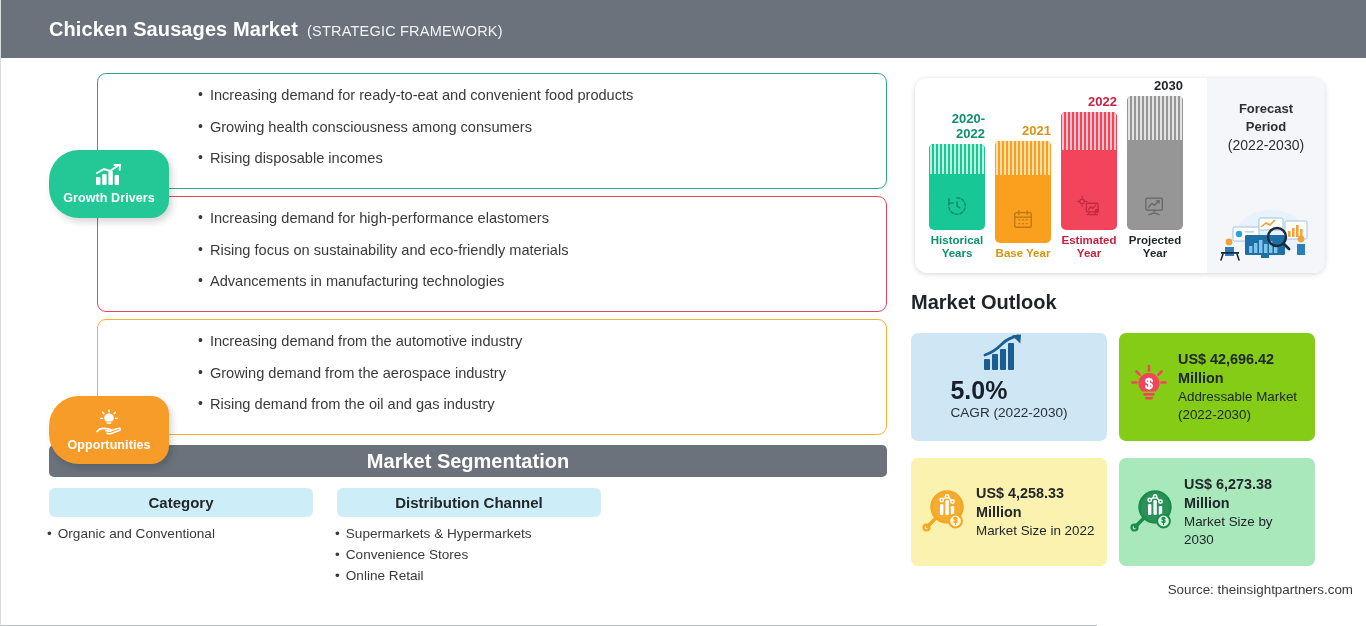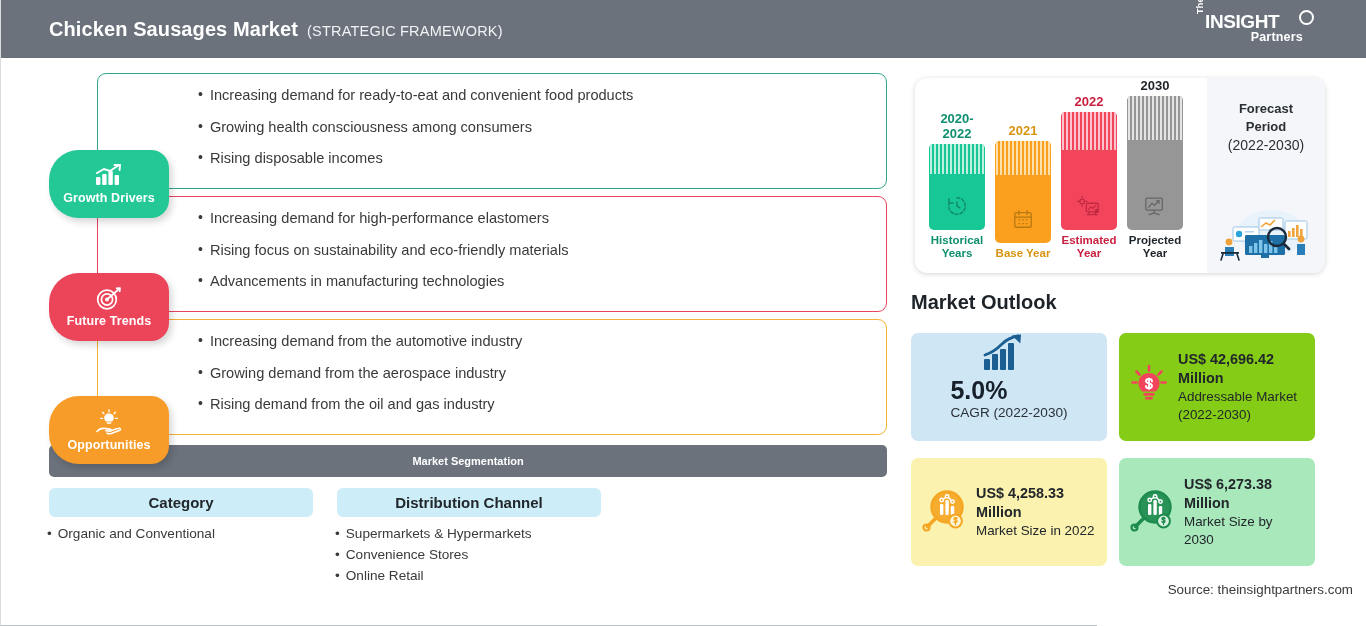--- a/index.html
+++ b/index.html
@@ -47,21 +47,21 @@
   .badge svg { display:block; }
 
   .bullets { position:absolute; left:100px; top:12px; right:14px; }
   .bullet { font-size:14.6px; color:#3a3a3c; line-height:1.25; margin-bottom:13.5px;
             display:flex; align-items:flex-start; }
   .bullet .dot { margin-right:7px; font-size:14px; line-height:1.2; color:#3a3a3c; }
 
   
   .seg-bar { position:absolute; left:48px; top:387px; width:838px; height:32px;
              background:#6b727c; border-radius:5px; display:flex; align-items:center;
-             justify-content:center; color:#fff; font-size:11px; font-weight:bold; }
+             justify-content:center; color:#fff; font-size:20px; font-weight:bold; }
   .seg-head { position:absolute; height:29px; background:#cdeef8; border-radius:6px;
               display:flex; align-items:center; justify-content:center;
               color:#22272b; font-size:15px; font-weight:bold; }
   .seg-head.cat { left:48px; top:430px; width:264px; }
   .seg-head.dist{ left:336px; top:430px; width:264px;text-align:right; }
   .seg-list { position:absolute; font-size:13.6px; color:#3a3a3c; line-height:1.54; }
   .seg-list.cat { left:46px; top:466px; width:280px; }
   .seg-list.dist{ left:334px; top:466px; width:280px; }
   .seg-list div { display:flex; align-items:flex-start; }
   .seg-list .dot { margin-right:6px; }
@@ -69,21 +69,21 @@
   
   .right { position:absolute; left:900px; top:58px; width:466px; height:568px; }
 
   .timeline {
     position:absolute; left:14px; top:20px; width:410px; height:195px;
     background:#fff; border-radius:12px;
     box-shadow:0 1px 5px rgba(0,0,0,.17); display:flex;
   }
   .bars { position:relative; width:290px; height:100%; }
   .barcol { position:absolute; bottom:13px; width:56px; text-align:center; }
-  .barcol .yr { font-size:13px; font-weight:bold; margin-bottom:3px; }
+  .barcol .yr { font-size:13px; font-weight:bold; margin-bottom:3px;text-align:right; }
   .bar { width:56px; border-radius:5px; position:relative; overflow:hidden;
          display:flex; align-items:flex-end; justify-content:center; }
   .bar .stripes { position:absolute; left:0; top:0; width:100%; }
   .bar .ic { position:relative; margin-bottom:9px; opacity:.55; }
   .barcol .cap { font-size:11.5px; font-weight:bold; line-height:1.15; margin-top:4px; }
 
   .forecast { position:absolute; right:0; top:0; width:118px; height:100%;
               background:#f4f6f9; border-radius:0 12px 12px 0; text-align:center; }
   .forecast .ft { margin-top:22px; font-size:13px; color:#2b3036; line-height:1.35; font-weight:bold; }
   .forecast .fy { font-size:14px; color:#2b3036; margin-top:2px; }
@@ -106,26 +106,20 @@
 </style>
 </head>
 <body>
 
 <div class="page">
 
   <div class="header">
     <div class="header-title">
       <span>Chicken Sausages Market</span><span class="header-sub">(STRATEGIC FRAMEWORK)</span>
     </div>
-    <div class="logo">
-      <span class="the">The</span>
-      <span class="insight">INSIGHT</span>
-      <span class="ring"></span>
-      <span class="partners">Partners</span>
-    </div>
   </div>
 
   <div class="left">
 
     <div class="block growth">
       <div class="bullets">
         <div class="bullet">
             <span class="dot">•</span>
             <span>Increasing demand for ready-to-eat and convenient food products</span>
           </div>
@@ -181,32 +175,20 @@
           <rect x="8.2" y="10" width="4.4" height="11" rx="1" fill="#fff"></rect>
           <rect x="14.4" y="7" width="4.4" height="14" rx="1" fill="#fff"></rect>
           <rect x="20.6" y="11" width="4.4" height="10" rx="1" fill="#fff"></rect>
           <path d="M3 9 L10 5 L16 7 L25 1" stroke="#fff" stroke-width="1.9" fill="none" stroke-linecap="round"></path>
           <path d="M20.5 1 L26 0.6 L25.6 6" stroke="#fff" stroke-width="1.9" fill="none" stroke-linecap="round" stroke-linejoin="round"></path>
         </svg>
       </span>
       <span class="badge-label">Growth Drivers</span>
     </div>
 
-    <div class="badge trends">
-      <span>
-        <svg width="28" height="24" viewBox="0 0 28 24" fill="none">
-          <circle cx="12" cy="12.5" r="9.3" stroke="#fff" stroke-width="1.7"></circle>
-          <circle cx="12" cy="12.5" r="5.6" stroke="#fff" stroke-width="1.7"></circle>
-          <circle cx="12" cy="12.5" r="2" fill="#fff"></circle>
-          <path d="M12 12.5 L24 2" stroke="#fff" stroke-width="1.7" stroke-linecap="round"></path>
-          <path d="M21 1.4 L25 1 L24.6 5" stroke="#fff" stroke-width="1.7" fill="none" stroke-linejoin="round"></path>
-        </svg>
-      </span>
-      <span class="badge-label">Future Trends</span>
-    </div>
 
     <div class="badge opps">
       <span>
         <svg width="30" height="26" viewBox="0 0 30 26" fill="none">
           <path d="M15 4.5c-2.7 0-4.8 2-4.8 4.5 0 1.7 1 2.7 1.6 3.5h6.4c.6-.8 1.6-1.8 1.6-3.5 0-2.5-2.1-4.5-4.8-4.5z" fill="#fff"></path>
           <rect x="12.6" y="13.2" width="4.8" height="1.5" rx=".6" fill="#fff"></rect>
           <g stroke="#fff" stroke-width="1.3" stroke-linecap="round">
             <path d="M15 .8v2.1"></path>
               <path d="M8.6 3.2l1.4 1.5"></path>
               <path d="M21.4 3.2l-1.4 1.5"></path>

